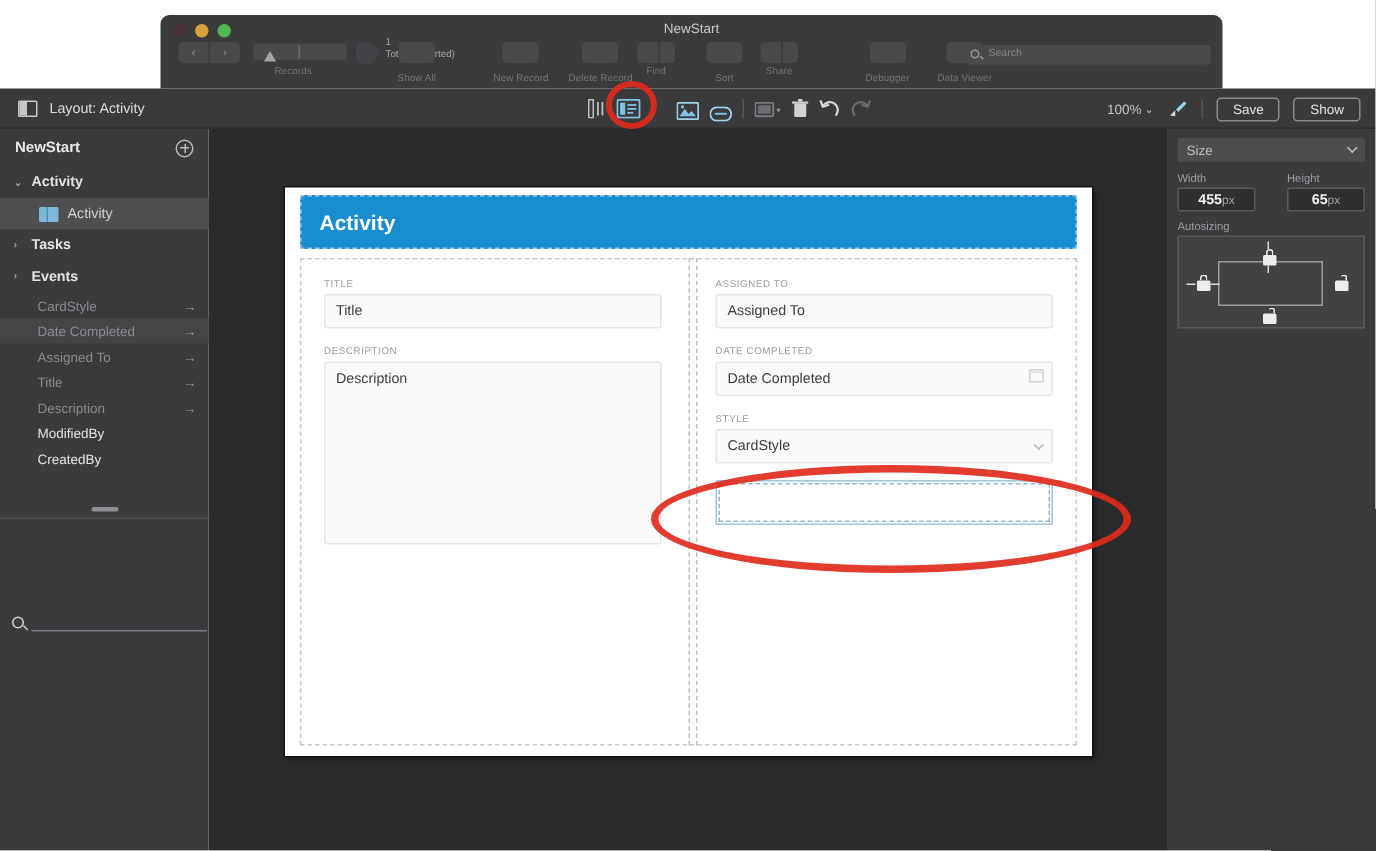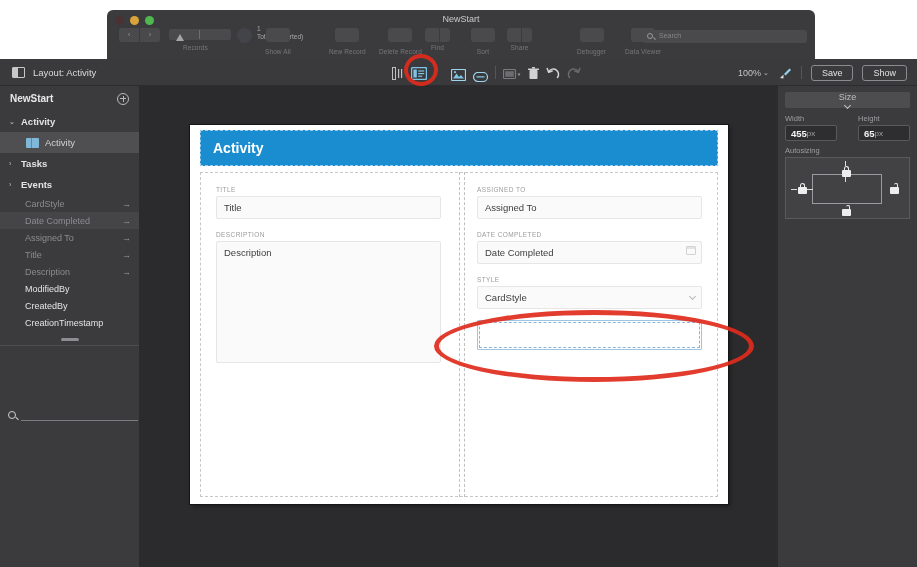--- a/index.html
+++ b/index.html
@@ -289,33 +289,33 @@
   }
   .insp-title {
     height: 17px; line-height: 17px; text-align: center;
     font-size: 8.5px; font-weight: bold; color: #5fc3e8; letter-spacing: .6px;
     border-bottom: 1.5px solid #2e9ec7;
   }
   .insp-section {
     margin: 6px 7px 0 7px; height: 16px;
     background: #4d4d50; border-radius: 2px;
     display: flex; align-items: center; justify-content: space-between;
-    padding: 0 6px; font-size: 9px; color: #bdbdc0; flex-direction: column;
+    padding: 0 6px; font-size: 9px; color: #bdbdc0;
   }
   .sec-caret {
     width: 5px; height: 5px; margin-top:-3px;
     border-right: 1.4px solid #c5c5c8; border-bottom: 1.4px solid #c5c5c8;
     transform: rotate(45deg);
   }
   .dim-row { display: flex; gap: 21px; margin: 6px 7px 0 7px; }
   .dim-col { flex: 1; }
   .dim-lbl { font-size: 7.5px; color: #9e9ea2; margin-bottom: 2px; }
   .dim-field {
     height: 16px; background: #2e2e30; border: 1px solid #5a5a5d; border-radius: 2px;
-    display: flex; align-items: center; justify-content: flex-start;
+    display: flex; align-items: center; justify-content: center;
     padding: 0 5px;
   }
   .dim-val { font-size: 9.5px; color: #f2f2f4; font-weight: bold; }
   .dim-unit { font-size: 8px; color: #a3a3a7; }
 
   .autosize-lbl { font-size: 7.5px; color: #9e9ea2; margin: 5px 0 2px 7px; }
   .autobox {
     margin: 0 7px; height: 62px; border: 1px solid #5a5a5d;
     position: relative; background: #424245;
   }
@@ -599,24 +599,20 @@
           <span class="arrow-r">→</span>
         </div>
         <div class="field-row">
           <span>ModifiedBy</span>
           <span class="arrow-r"></span>
         </div>
         <div class="field-row">
           <span>CreatedBy</span>
           <span class="arrow-r"></span>
         </div>
-        <div class="field-row">
-          <span>CreationTimestamp</span>
-          <span class="arrow-r"></span>
-        </div>
       </div>
   </div>
 
   <div class="canvas">
     <div class="layout-card">
       <div class="lc-inner">
 
         <div class="lc-header">
           <span class="lc-header-title">Activity</span>
         </div>

